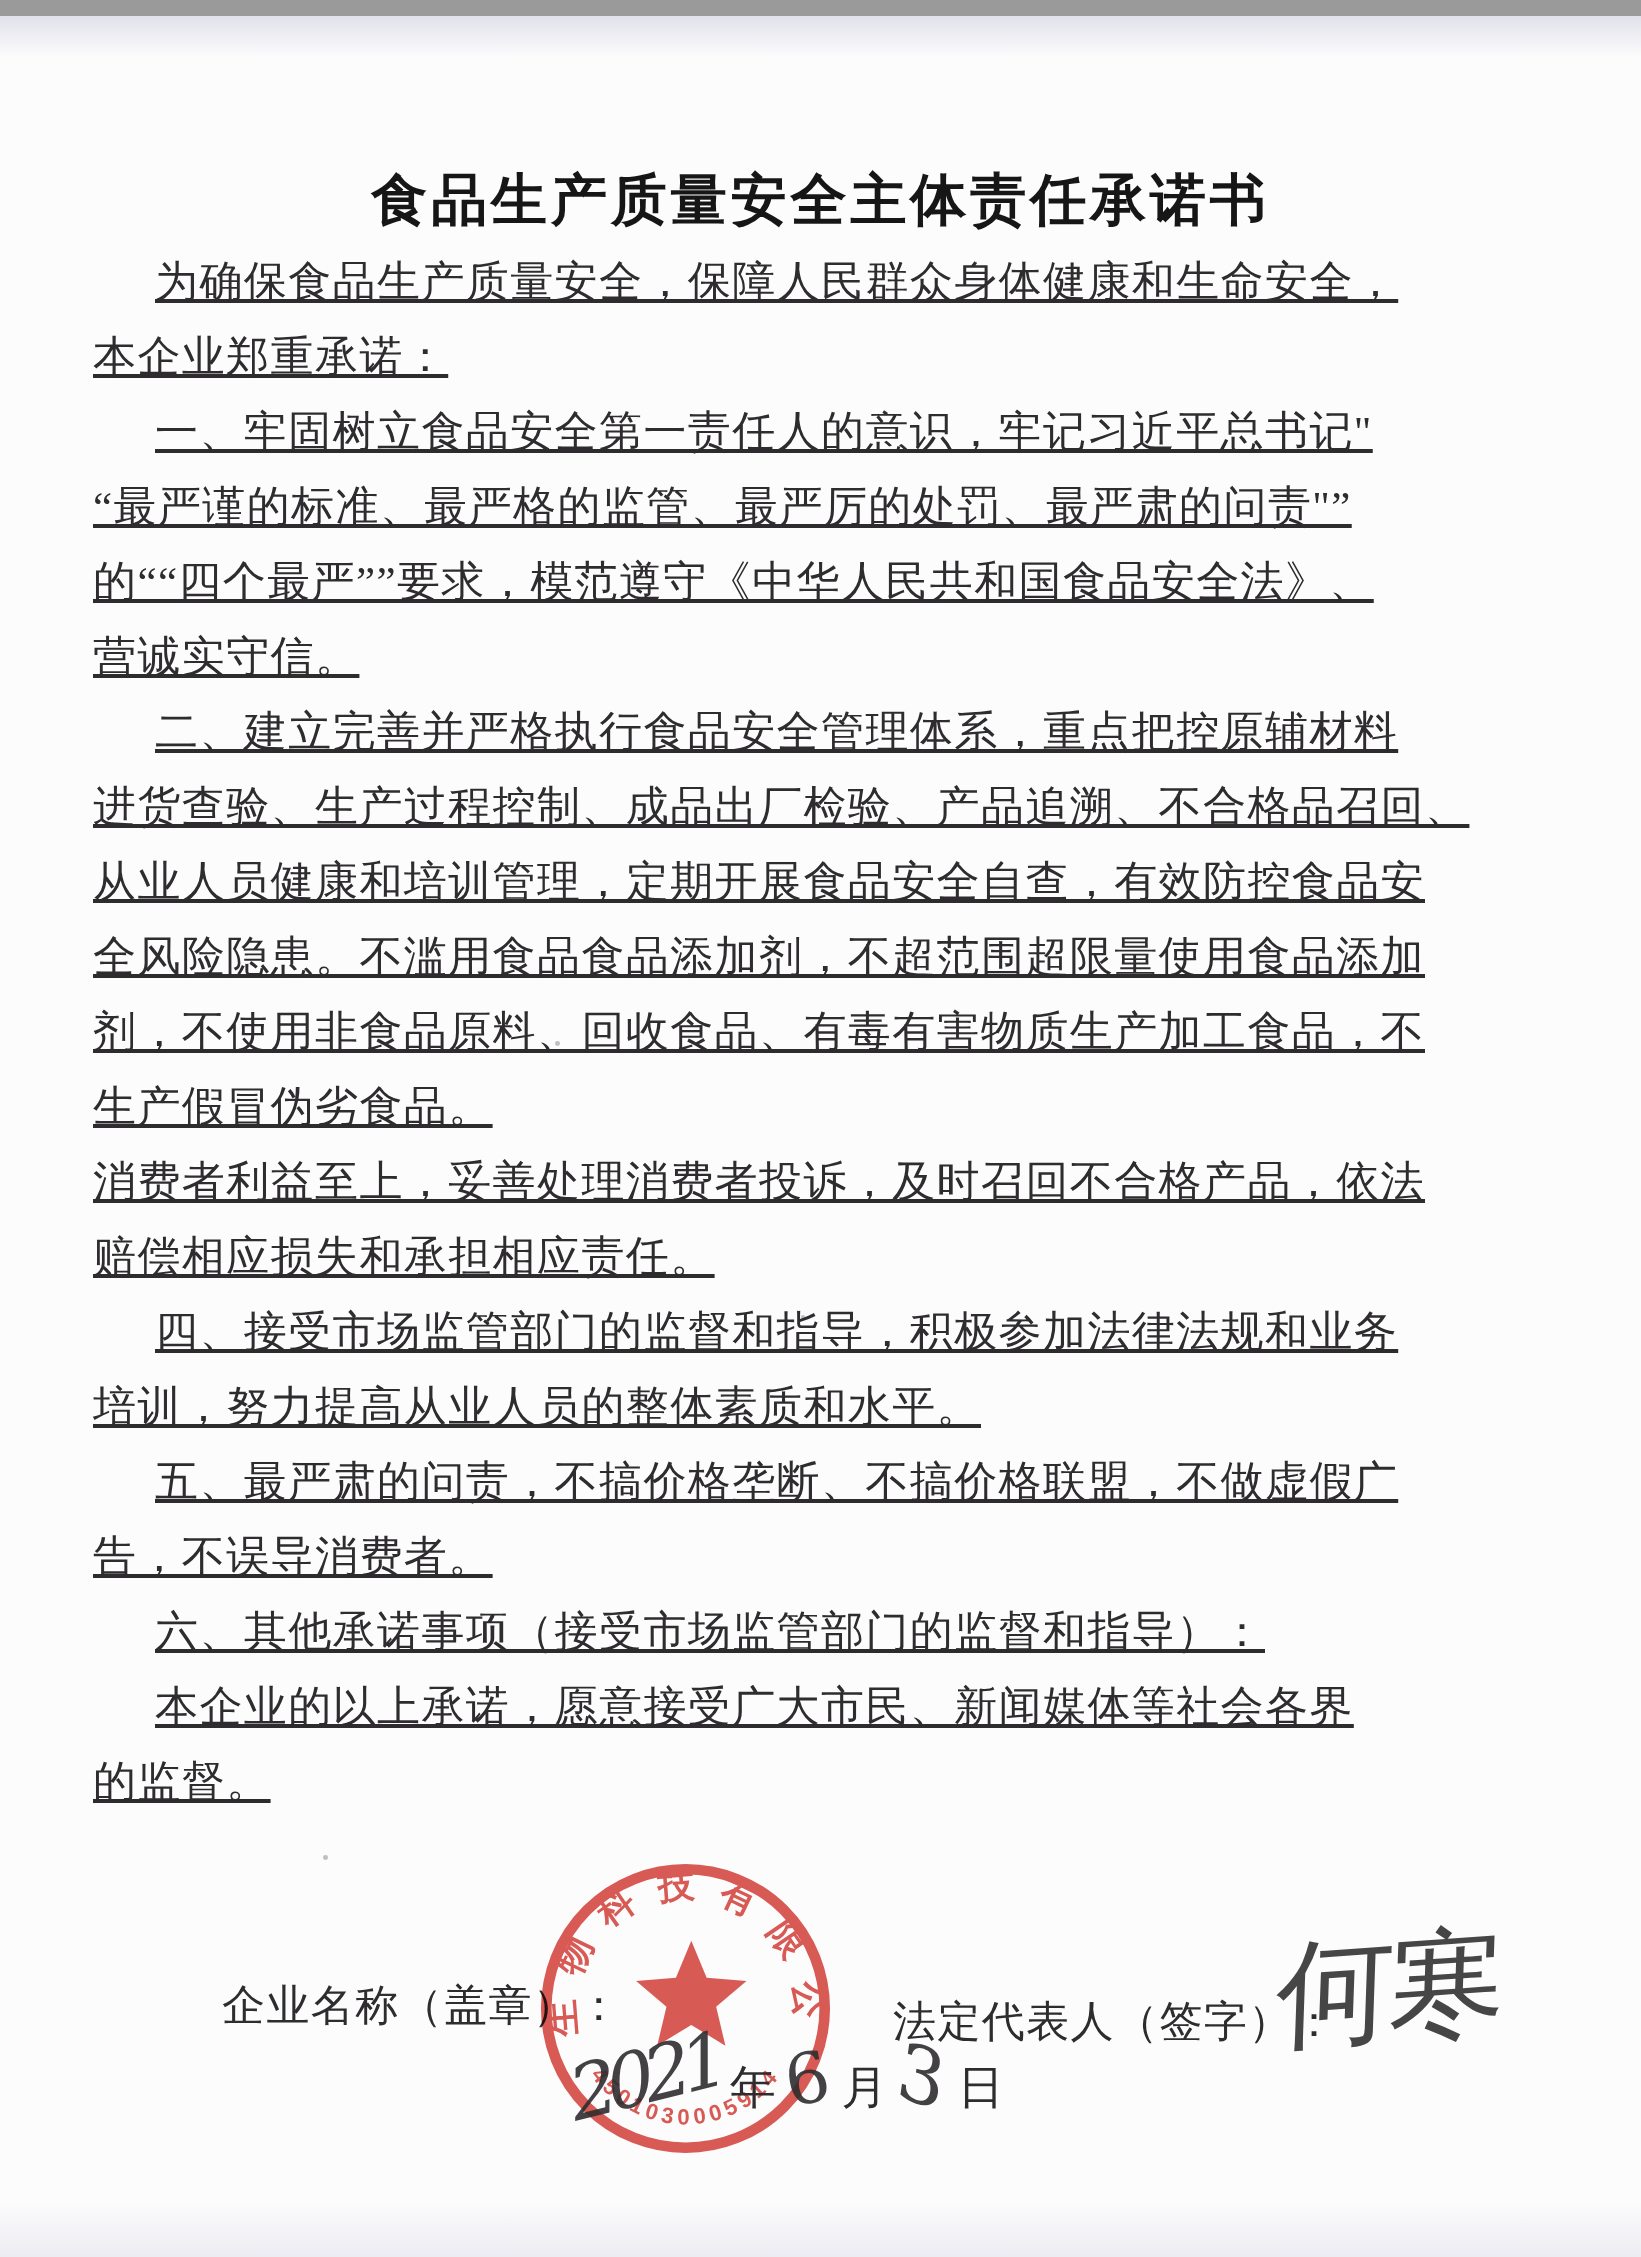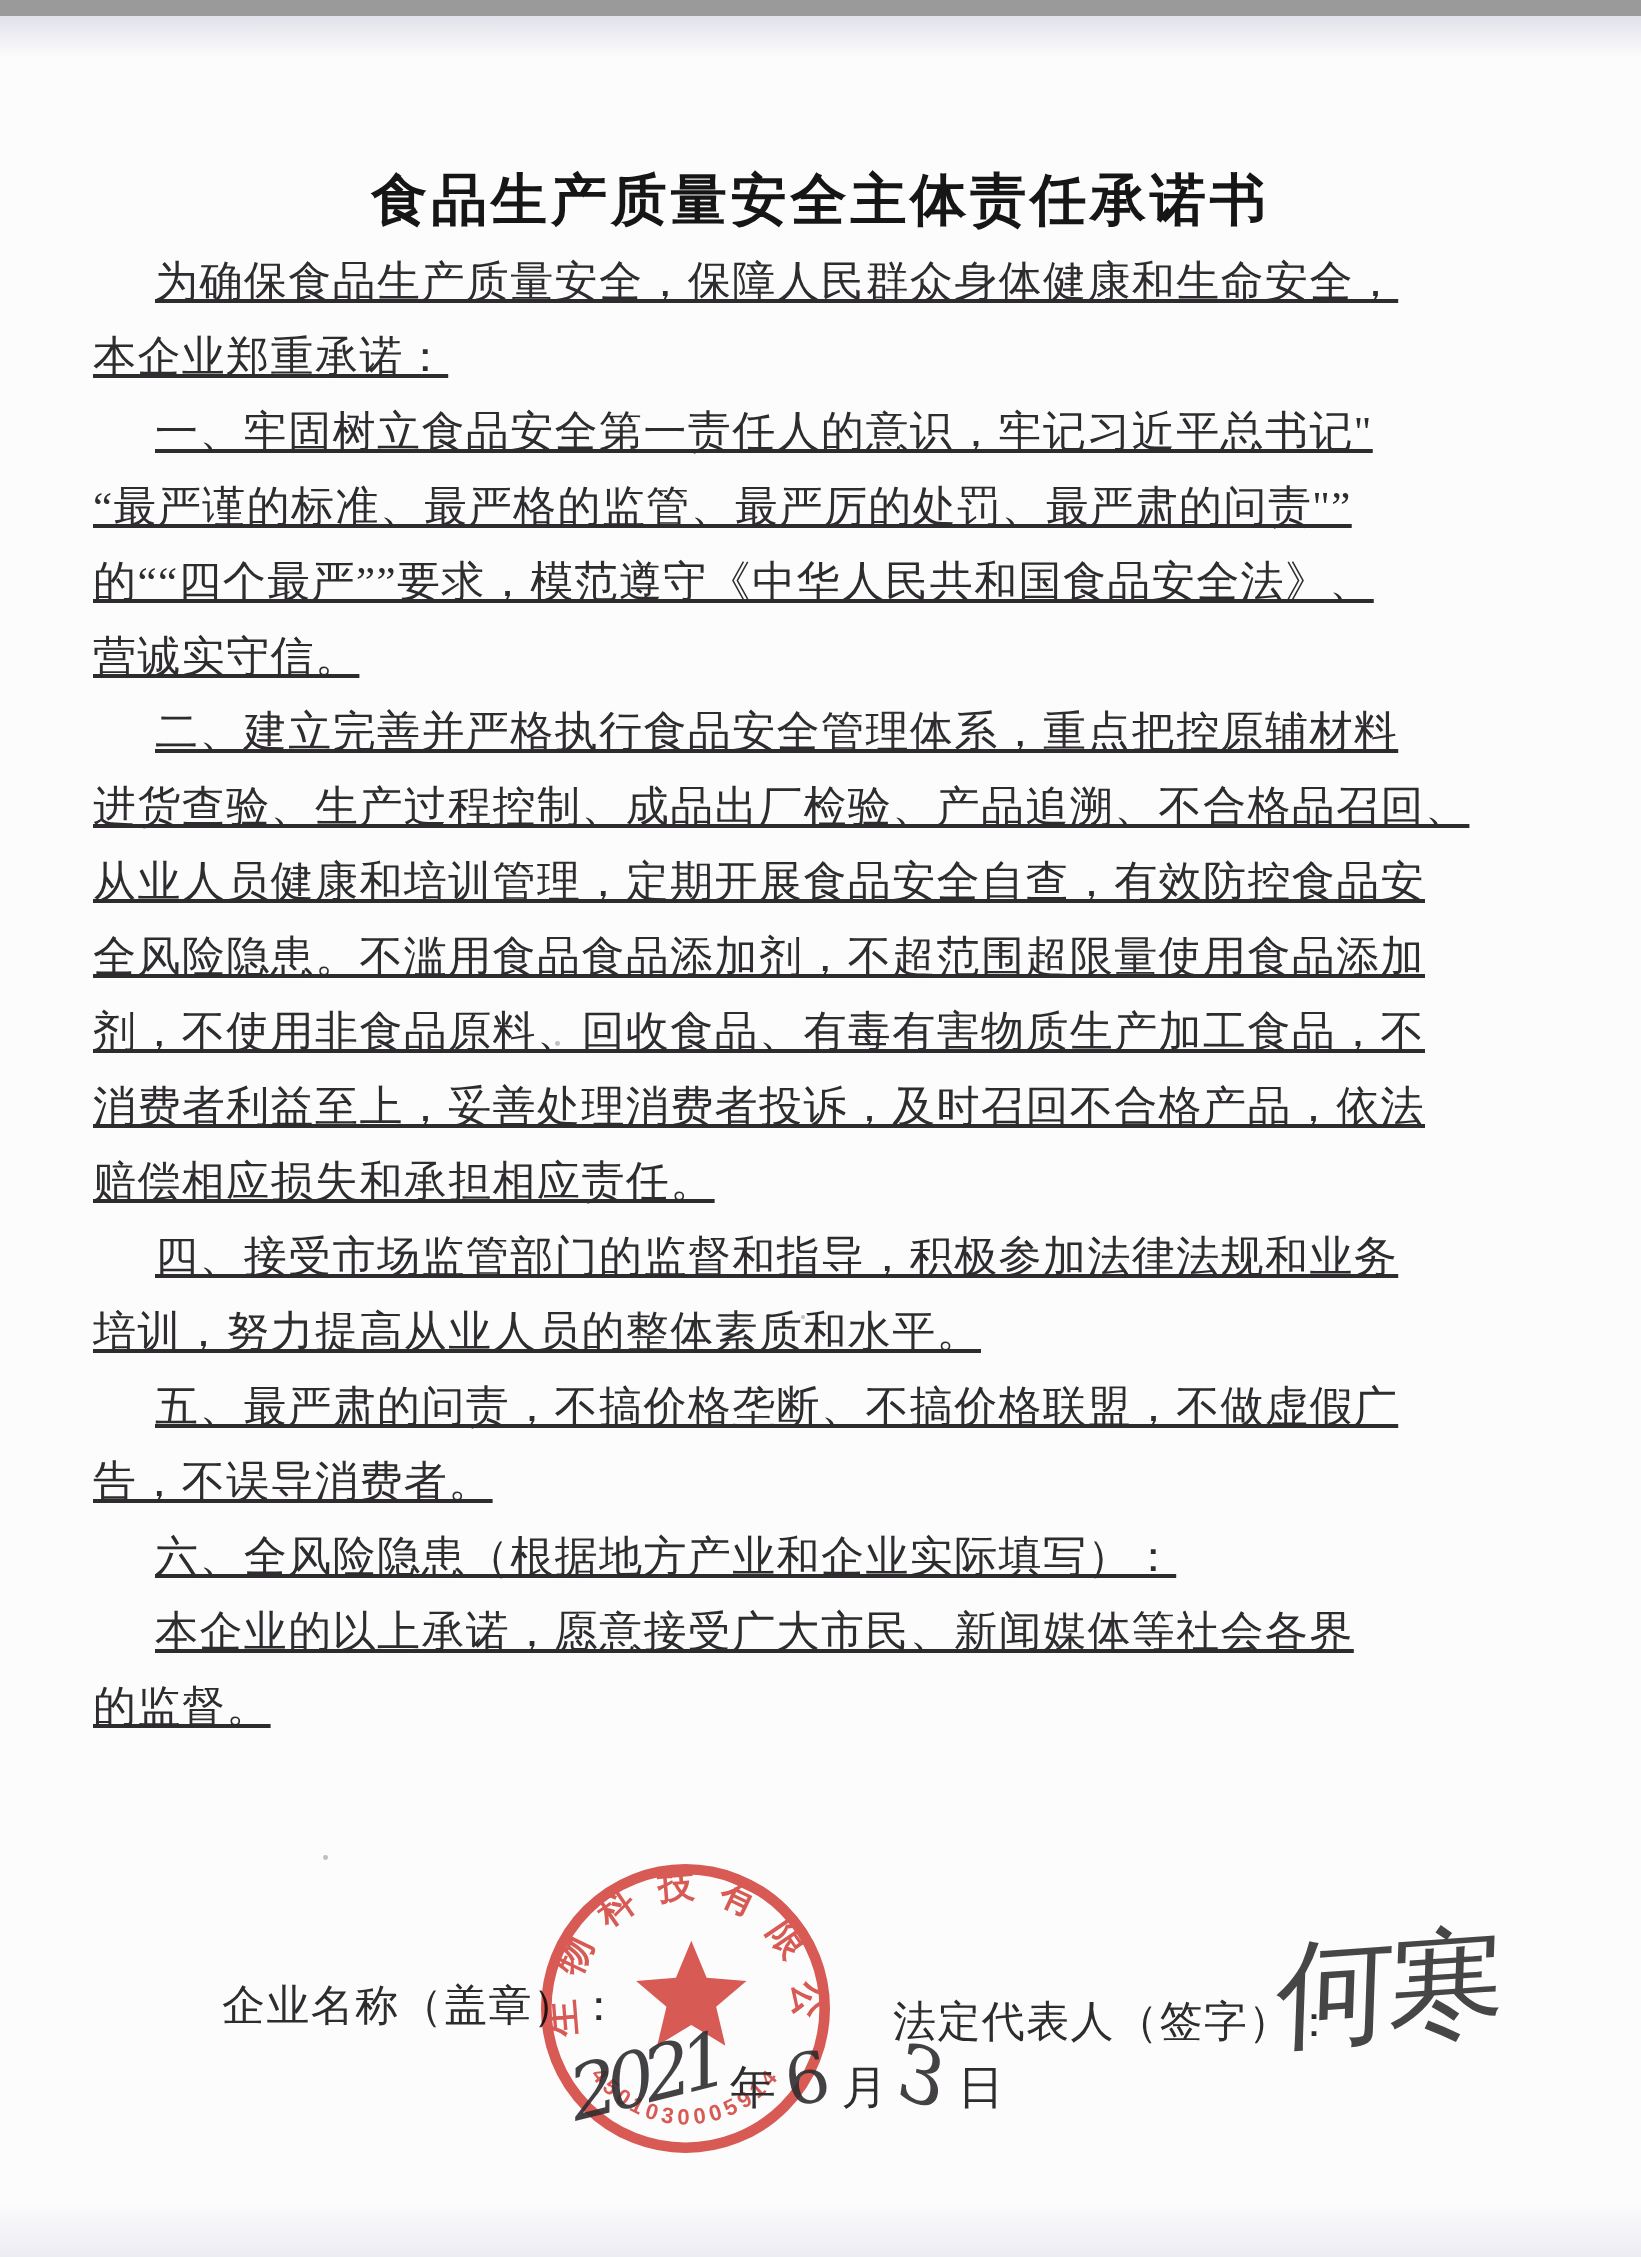--- a/index.html
+++ b/index.html
@@ -94,27 +94,28 @@
       <div class="doc-line">本企业郑重承诺：</div>
       <div class="doc-line indent">一、牢固树立食品安全第一责任人的意识，牢记习近平总书记"</div>
       <div class="doc-line">“最严谨的标准、最严格的监管、最严厉的处罚、最严肃的问责"”</div>
       <div class="doc-line">的““四个最严””要求，模范遵守《中华人民共和国食品安全法》、</div>
       <div class="doc-line">营诚实守信。</div>
       <div class="doc-line indent">二、建立完善并严格执行食品安全管理体系，重点把控原辅材料</div>
       <div class="doc-line">进货查验、生产过程控制、成品出厂检验、产品追溯、不合格品召回、</div>
       <div class="doc-line">从业人员健康和培训管理，定期开展食品安全自查，有效防控食品安</div>
       <div class="doc-line">全风险隐患。不滥用食品食品添加剂，不超范围超限量使用食品添加</div>
       <div class="doc-line">剂，不使用非食品原料、回收食品、有毒有害物质生产加工食品，不</div>
+      <div class="doc-line">生产假冒伪劣食品。</div>
       <div class="doc-line">消费者利益至上，妥善处理消费者投诉，及时召回不合格产品，依法</div>
       <div class="doc-line">赔偿相应损失和承担相应责任。</div>
       <div class="doc-line indent">四、接受市场监管部门的监督和指导，积极参加法律法规和业务</div>
       <div class="doc-line">培训，努力提高从业人员的整体素质和水平。</div>
       <div class="doc-line indent">五、最严肃的问责，不搞价格垄断、不搞价格联盟，不做虚假广</div>
       <div class="doc-line">告，不误导消费者。</div>
-      <div class="doc-line indent">六、全风险隐患（根据地方产业和企业实际填写）：</div>
+      <div class="doc-line indent">六、其他承诺事项（接受市场监管部门的监督和指导）：</div>
       <div class="doc-line indent">本企业的以上承诺，愿意接受广大市民、新闻媒体等社会各界</div>
       <div class="doc-line">的监督。</div>
     </div>
 
   <div class="sig-row">
     <span class="company-label">企业名称（盖章）：</span>
     <span class="legal-label">法定代表人（签字）：</span>
   </div>
 
   <svg class="seal" viewBox="0 0 330 330">

